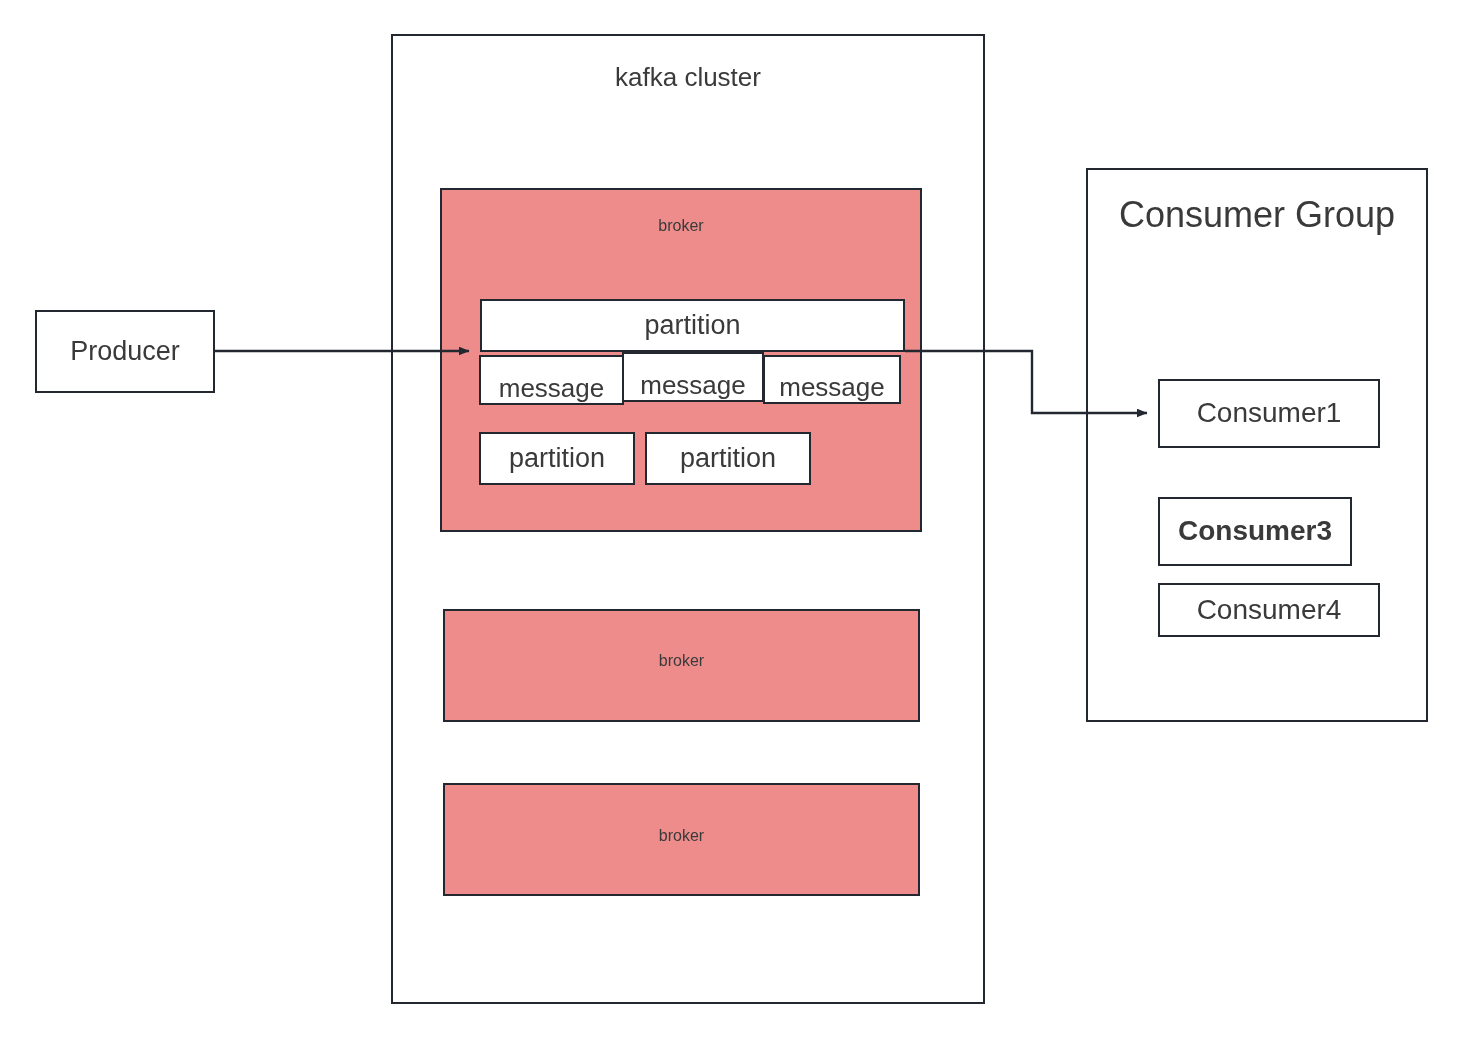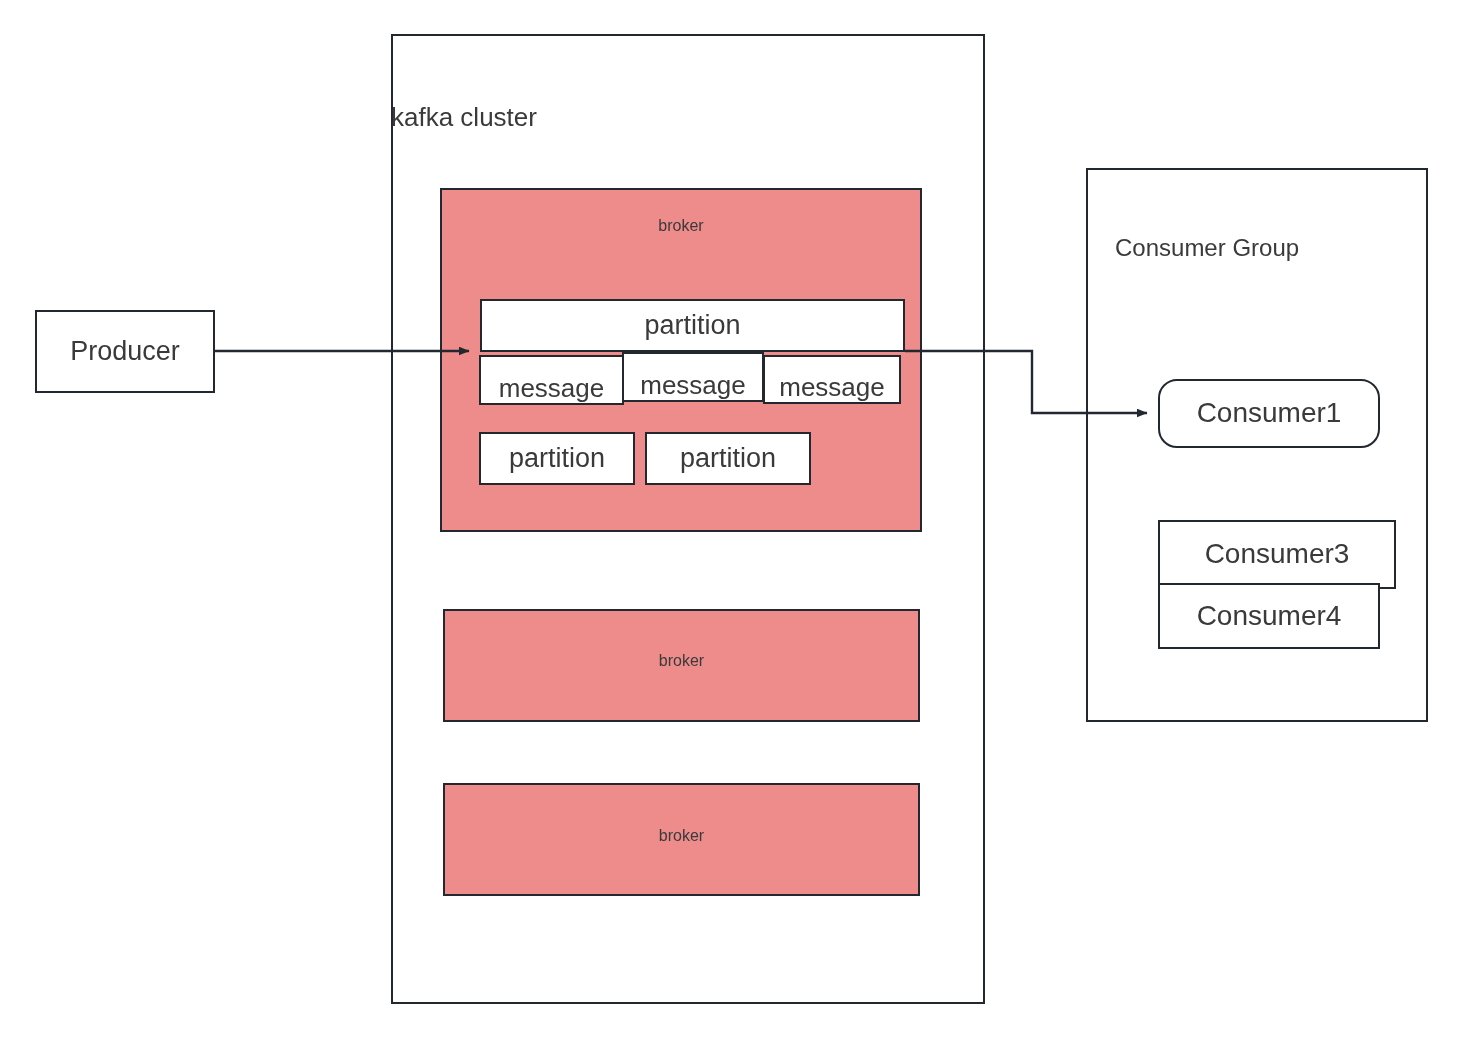--- a/index.html
+++ b/index.html
@@ -29,31 +29,29 @@
     text-align: center;
     color: #3a3a3a;
     line-height: 1.1;
   }
   .pink {
     background: #ee8c8c;
   }
   .cluster-title,
   .group-title {
     position: absolute;
-    text-align: left;
+    text-align: center;
     color: #3a3a3a;
     white-space: nowrap;
-    margin-top: 40px;
   }
   .cluster-title {
     font-size: 26px;
   }
   .group-title {
-    font-size: 24px;
-    padding-left: 29px;
+    font-size: 36px;
   }
   .broker-label {
     position: absolute;
     width: 100%;
     text-align: center;
     font-size: 16px;
     color: #3a3a3a;
     white-space: nowrap;
   }
   .txt-26 { font-size: 26px; align-items: flex-end; }
@@ -107,27 +105,27 @@
 
   <div class="box pink" style="left:443px; top:609px; width:477px; height:113px;"></div>
   <div class="broker-label" style="left:443px; top:652px; width:477px;">broker</div>
 
   <div class="box pink" style="left:443px; top:783px; width:477px; height:113px;"></div>
   <div class="broker-label" style="left:443px; top:827px; width:477px;">broker</div>
 
   <div class="box" style="left:1086px; top:168px; width:342px; height:554px; background:transparent;"></div>
   <div class="group-title" style="left:1086px; top:194px; width:342px;">Consumer Group</div>
 
-  <div class="box txt-28" style="left:1158px; top:379px; width:222px; height:69px;border-radius:19px;">
+  <div class="box txt-28" style="left:1158px; top:379px; width:222px; height:69px;">
     <span>Consumer1</span>
   </div>
-  <div class="box txt-28" style="left:1158px; top:520px; width:238px; height:69px;">
+  <div class="box txt-28" style="left:1158px; top:497px; width:194px; height:69px;font-weight:bold;">
     <span>Consumer3</span>
   </div>
-  <div class="box txt-28" style="left:1158px; top:583px; width:222px; height:66px;">
+  <div class="box txt-28" style="left:1158px; top:583px; width:222px; height:54px;">
     <span>Consumer4</span>
   </div>
 
   <svg class="wires" viewBox="0 0 1468 1044">
     <defs>
       <marker id="arrowhead" markerWidth="11" markerHeight="9" refX="10.5" refY="4.5" orient="auto" markerUnits="userSpaceOnUse">
         <path d="M0,0 L11,4.5 L0,9 z" fill="#232730"></path>
       </marker>
     </defs>
 

